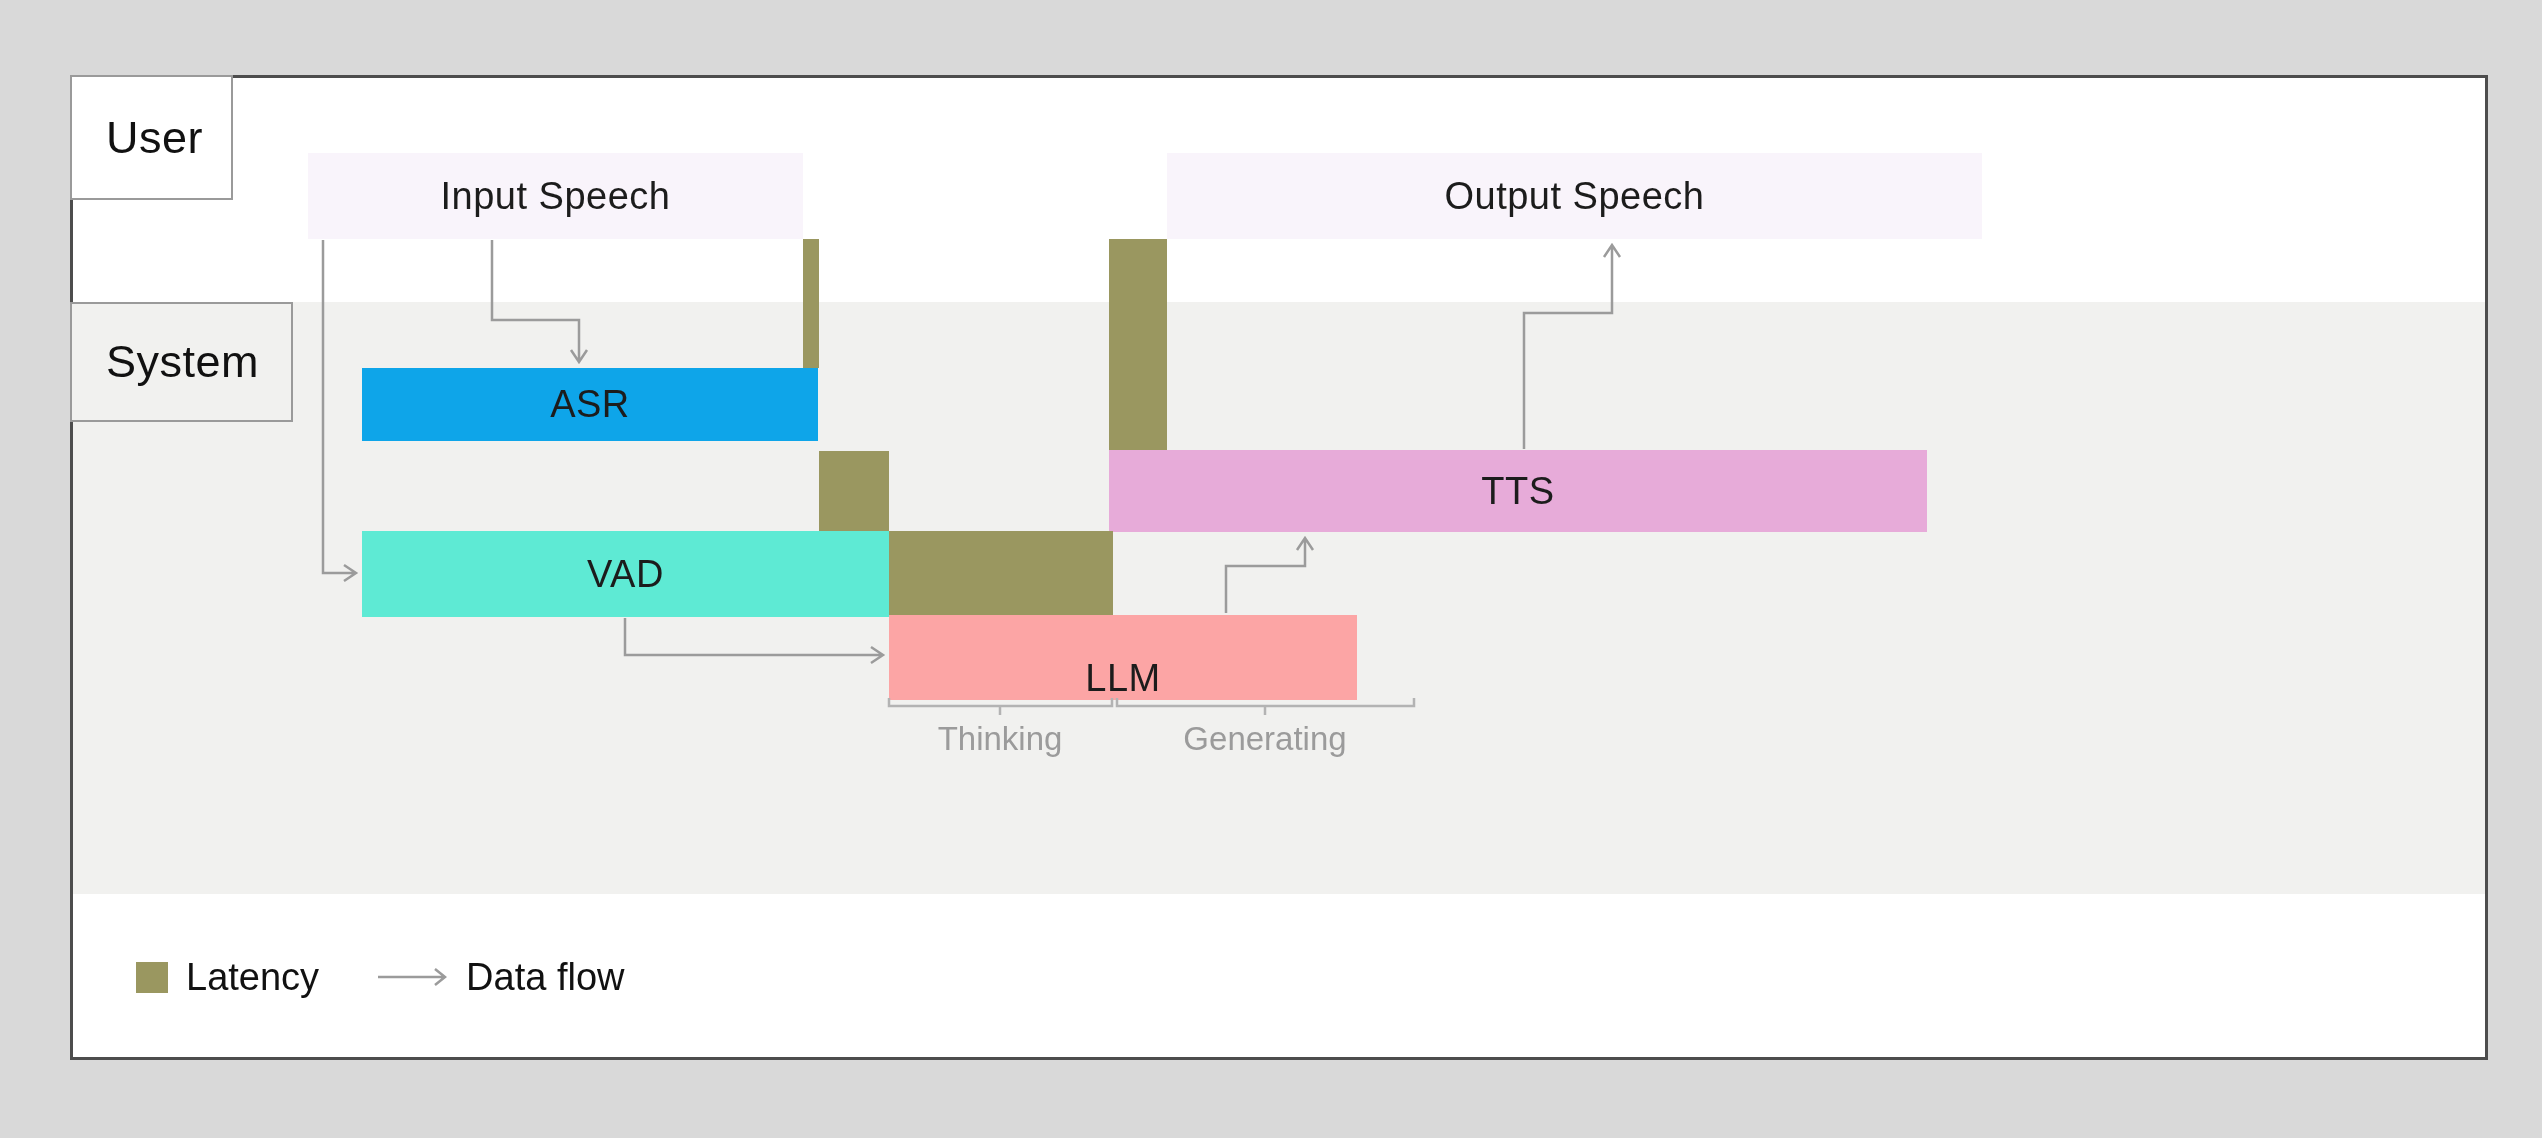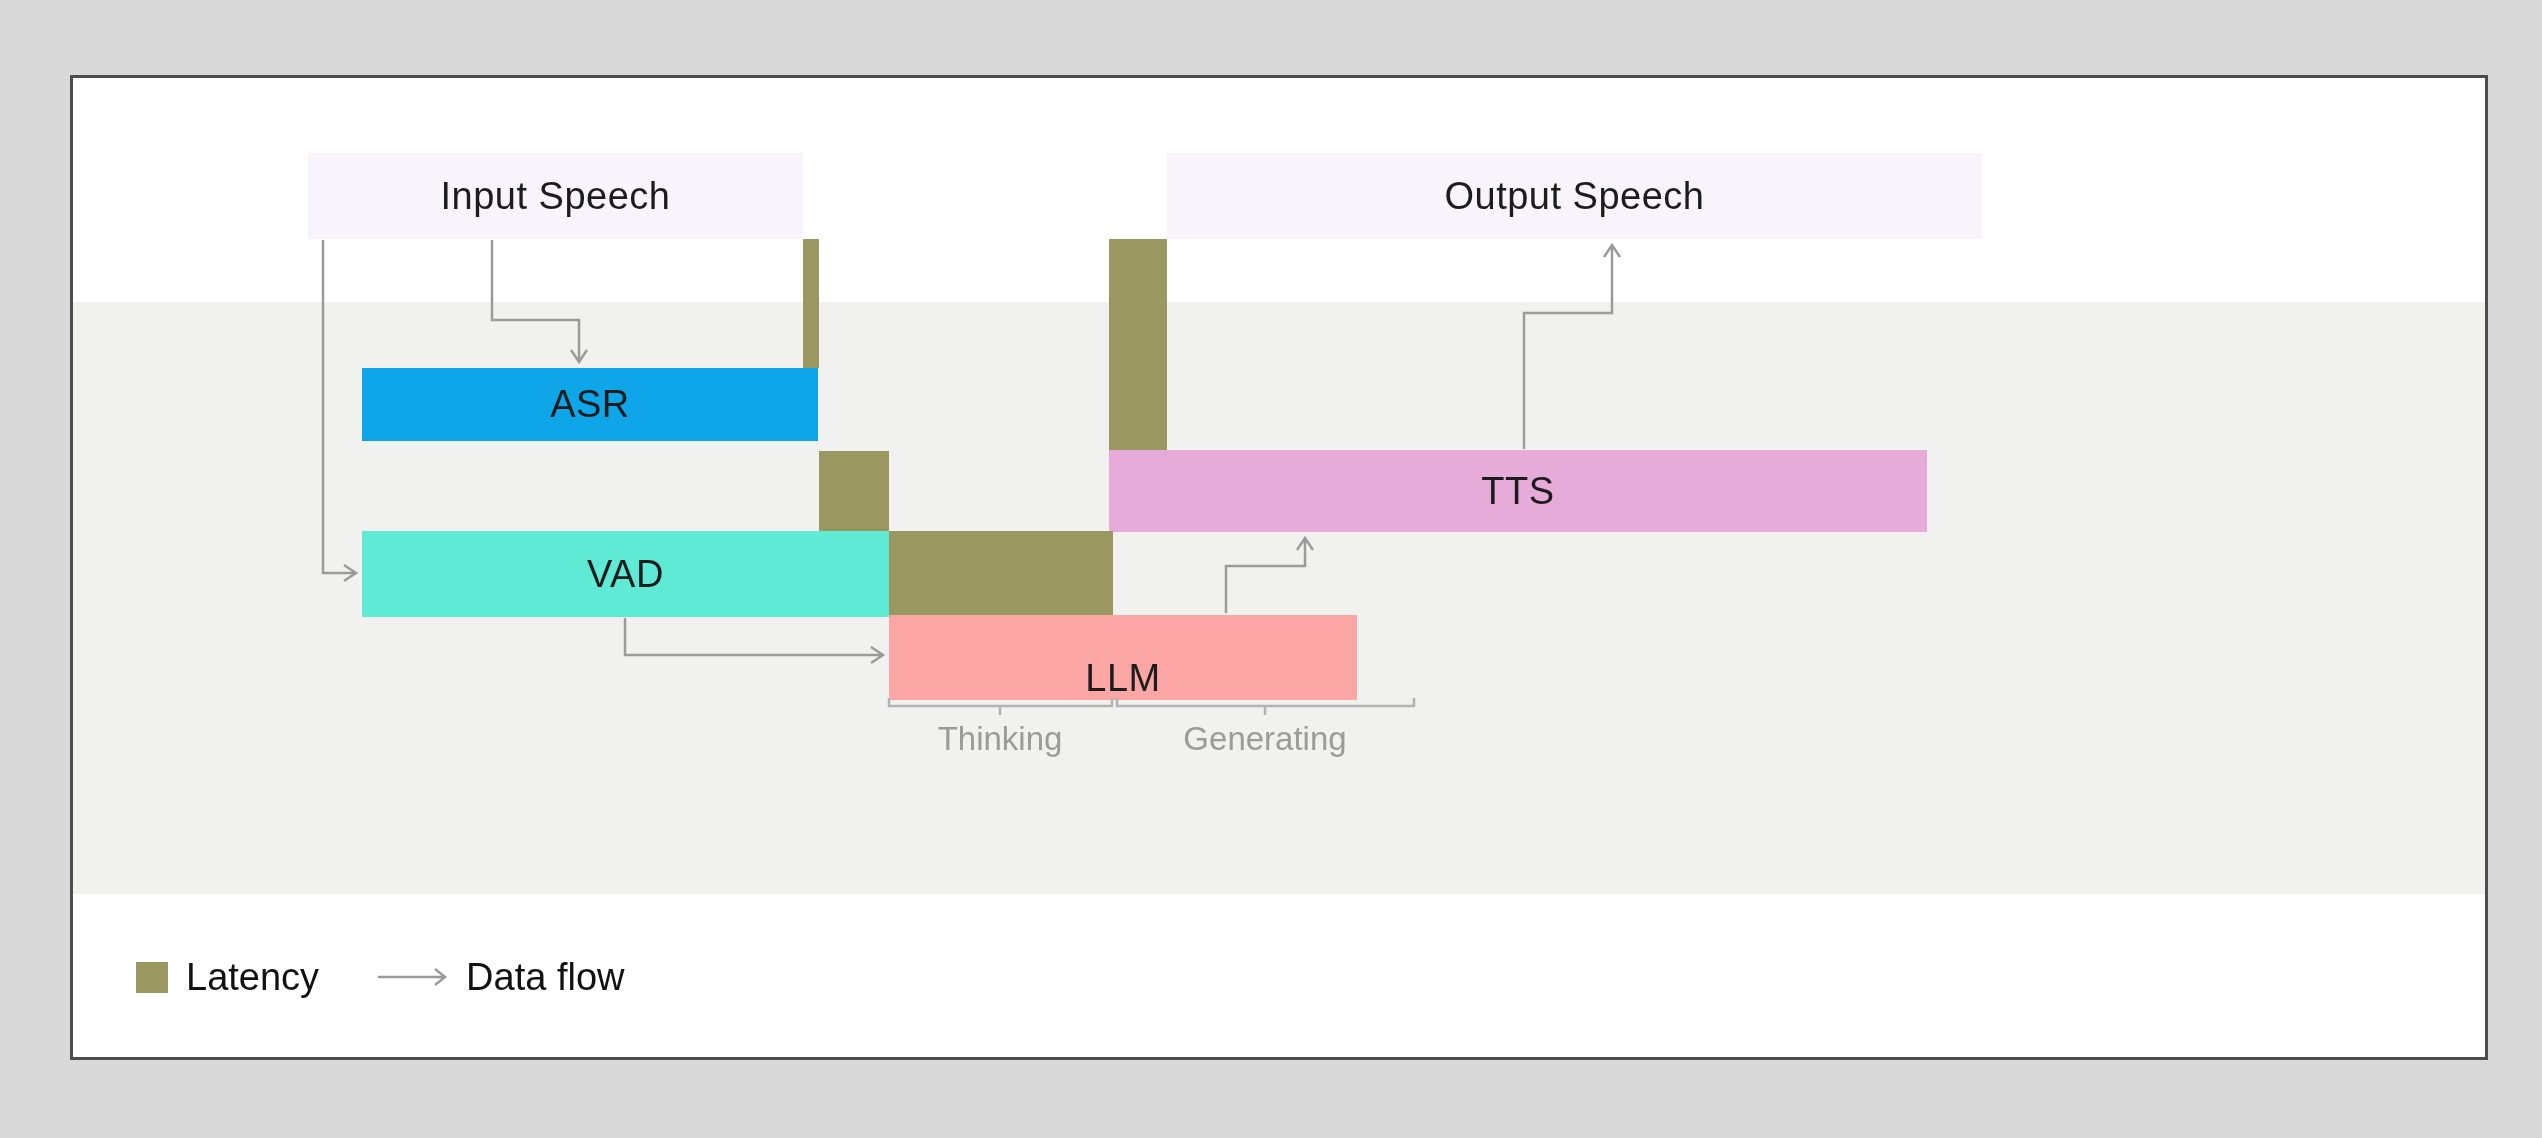--- a/index.html
+++ b/index.html
@@ -30,20 +30,26 @@
         align-items:center;font-size:60px;font-weight:800;color:#0d0d0d;
         letter-spacing:-2px;}
 </style>
 </head>
 <body>
 
 <div class="page">
   <div class="frame"></div>
   <div class="system-band"></div>
 
+  <div class="lane-box user">
+    <span>User</span>
+  </div>
+  <div class="lane-box system">
+    <span>System</span>
+  </div>
 
   <div id="blocks-layer">
       <div class="block" style="left: 308px; top: 153px; width: 495px; height: 86px; background: rgb(249, 244, 251);">
         <span>Input Speech</span>
       </div>
       <div class="block" style="left: 1167px; top: 153px; width: 815px; height: 86px; background: rgb(249, 244, 251);">
         <span>Output Speech</span>
       </div>
       <div class="block" style="left: 362px; top: 368px; width: 456px; height: 73px; background: #0ea5e9;">
         <span>ASR</span>

